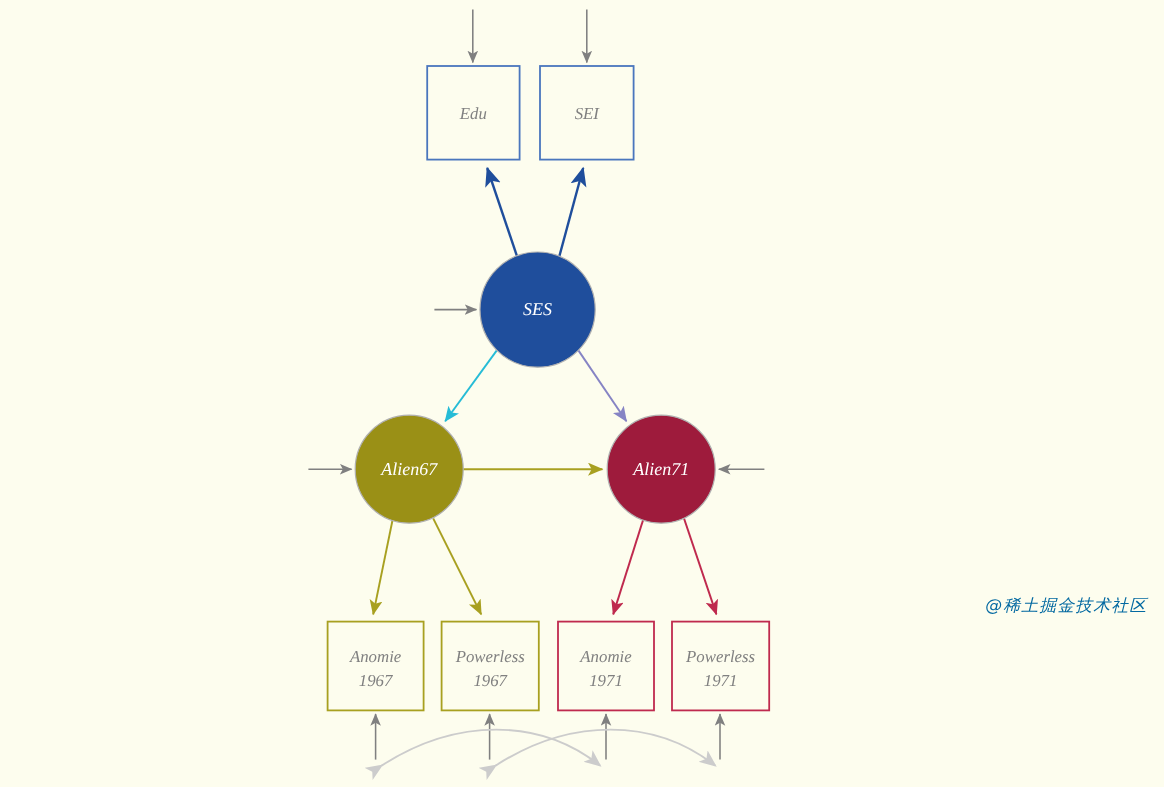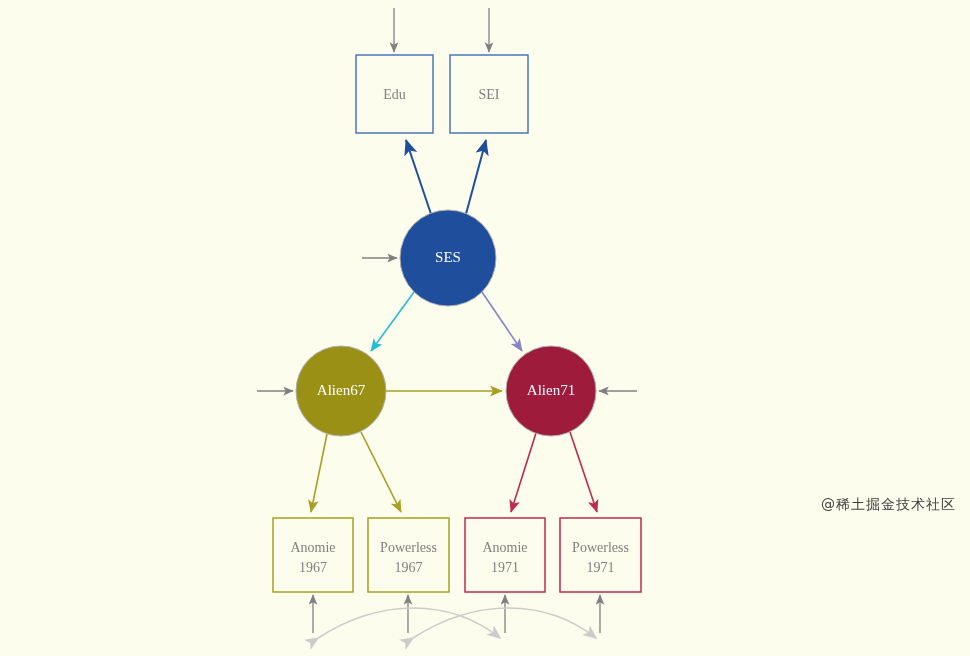--- a/index.html
+++ b/index.html
@@ -10,20 +10,21 @@
     width: 970px;
     height: 656px;
     background: #fdfdee;
     font-family: "Liberation Serif", serif;
     overflow: hidden;
   }
   #diagram-root {
     position: relative;
     width: 970px;
     height: 524px;
+    font-style: italic;
   }
   svg#sem-canvas {
     position: absolute;
     top: 0;
     left: 0;
     width: 970px;
     height: 656px;
   }
   .node-label-latent {
     font-family: "Liberation Serif", serif;
@@ -38,21 +39,21 @@
     font-size: 14px;
     fill: #808080;
     text-anchor: middle;
   }
   .watermark-text {
     position: absolute;
     right: 14px;
     bottom: 10px;
     font-family: "DejaVu Sans", sans-serif;
     font-size: 14px;
-    color: #404040;
+    color: #0369a1;
     letter-spacing: 1px;
     user-select: none;
   }
 </style>
 </head>
 <body>
 
 <div id="diagram-root">
 
   <svg id="sem-canvas" viewBox="0 0 970 656">

